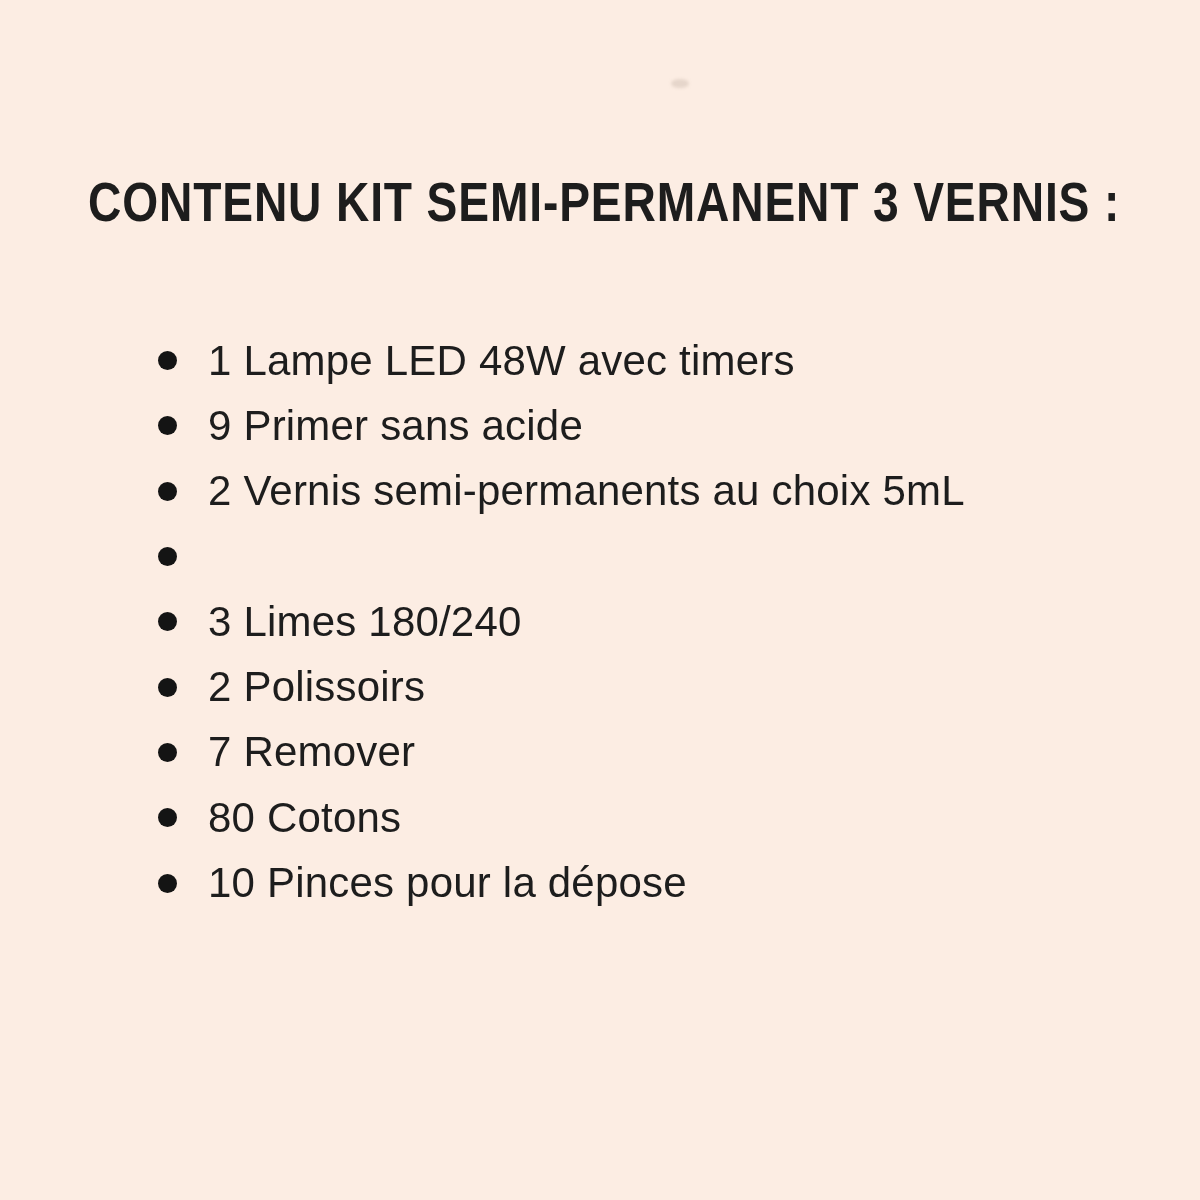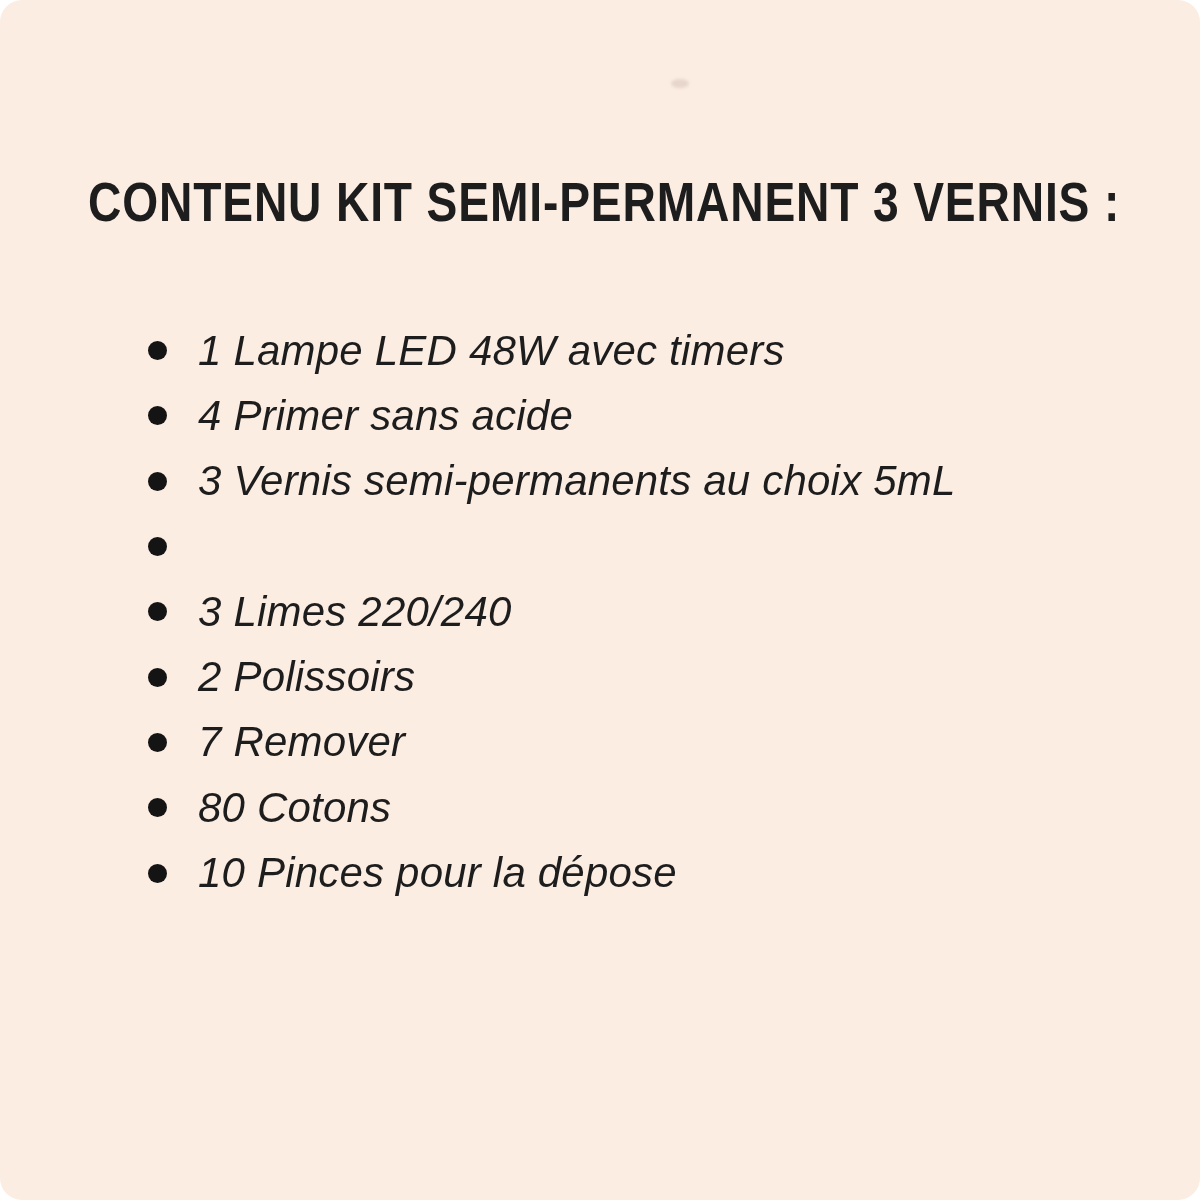--- a/index.html
+++ b/index.html
@@ -11,21 +11,20 @@
     --text: #1d1d1d;
     --bullet: #141414;
   }
   .canvas {
     position: relative;
     width: 1200px;
     height: 1200px;
     background: var(--bg);
     font-family: "Liberation Sans", sans-serif;
     overflow: hidden;
-    border-radius: 22px;
   }
   .smudge {
     position: absolute;
     left: 671px;
     top: 79px;
     width: 18px;
     height: 9px;
     border-radius: 50%;
     background: #e6d6cb;
     filter: blur(1.5px);
@@ -41,24 +40,23 @@
     letter-spacing: 1px;
     color: var(--text);
     white-space: nowrap;
     transform: scaleX(0.84);
     transform-origin: 0 50%;
   }
   .item-list {
     position: absolute;
     left: 140px;
     top: 310px;
-    margin: 8px;
+    margin: 18px;
     padding: 0;
     list-style: none;
-    font-style: italic;
   }
   .item {
     display: flex;
     align-items: center;
     height: 65.3px;
   }
   .bullet {
     flex: none;
     width: 19px;
     height: 19px;
@@ -82,36 +80,36 @@
   <h1 class="title">CONTENU KIT SEMI-PERMANENT 3 VERNIS :</h1>
   <ul class="item-list">
   <li class="item">
     <span class="bullet"></span>
     <span class="item-text">1 Lampe LED 48W avec timers</span>
   </li>
 
 
   <li class="item">
     <span class="bullet"></span>
-    <span class="item-text">4 Primer sans acide</span>
+    <span class="item-text">9 Primer sans acide</span>
   </li>
 
 
   <li class="item">
     <span class="bullet"></span>
-    <span class="item-text">3 Vernis semi-permanents au choix 5mL</span>
+    <span class="item-text">2 Vernis semi-permanents au choix 5mL</span>
   </li>
 
   <li class="item">
     <span class="bullet"></span>
   </li>
 
   <li class="item">
     <span class="bullet"></span>
-    <span class="item-text">3 Limes 220/240</span>
+    <span class="item-text">3 Limes 180/240</span>
   </li>
 
   <li class="item">
     <span class="bullet"></span>
     <span class="item-text">2 Polissoirs</span>
   </li>
 
   <li class="item">
     <span class="bullet"></span>
     <span class="item-text">7 Remover</span>

